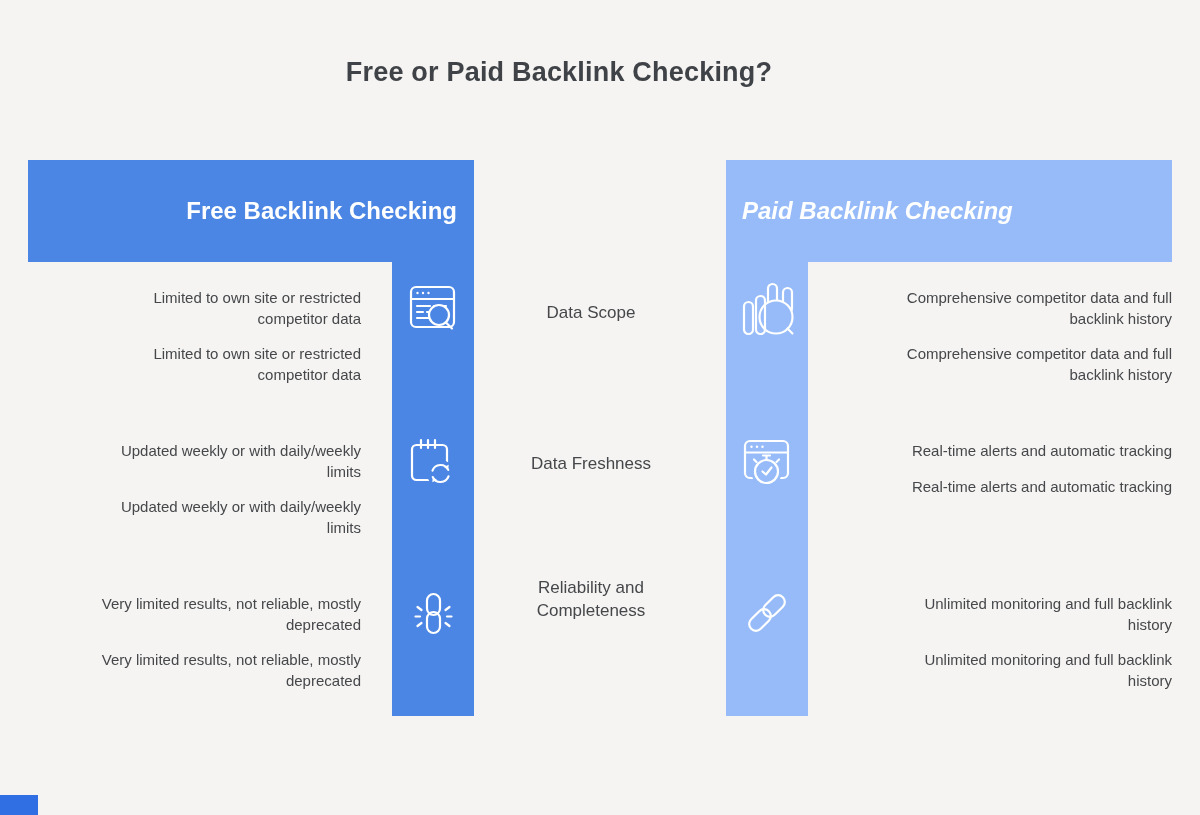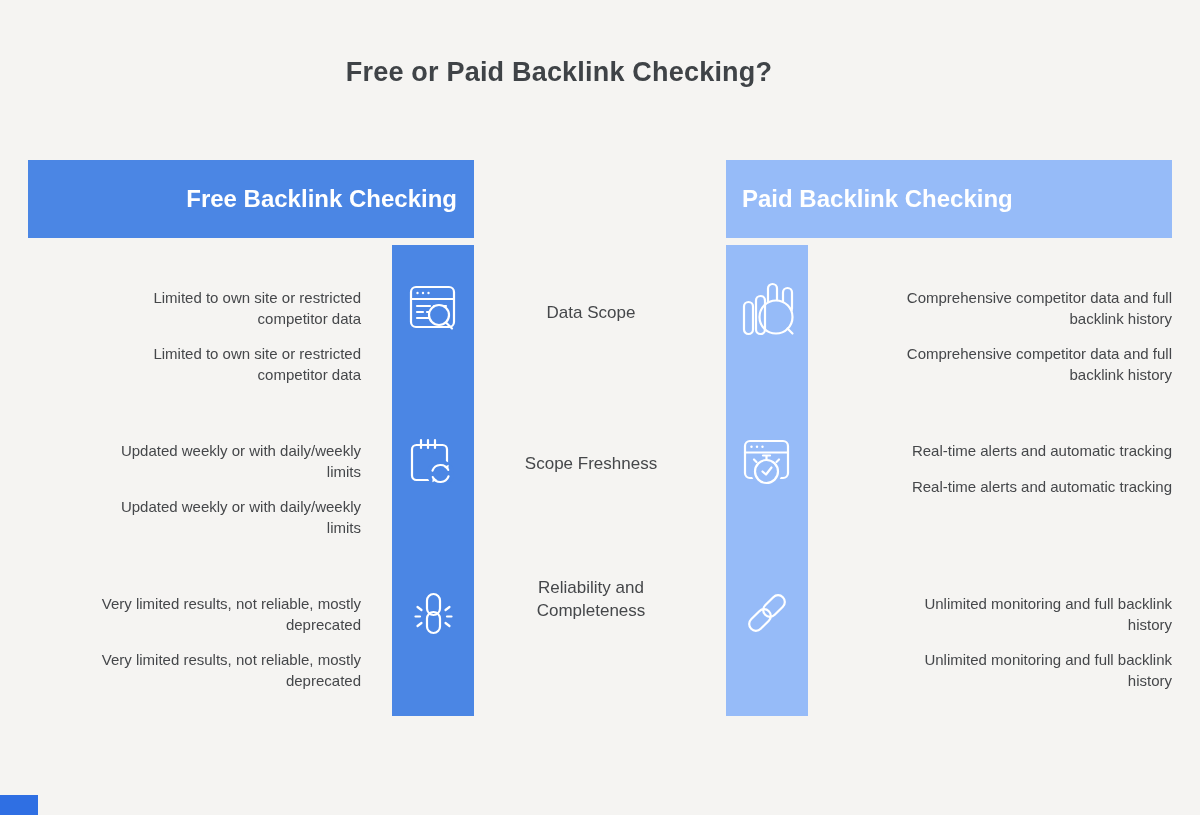--- a/index.html
+++ b/index.html
@@ -7,26 +7,26 @@
     width:1200px; height:815px; position:relative; overflow:hidden;
     background:var(--background, #f5f4f2);
     font-family:"Liberation Sans", sans-serif;
   }
   .title {
     position:absolute; top:57px; left:0; width:1118px; text-align:center;
     font-size:27px; font-weight:bold; color:var(--title-text,#3f4347);
     letter-spacing:0.2px;
   }
   .hdr {
-    position:absolute; top:160px; width:446px; height:78px; box-sizing:border-box;
+    position:absolute; top:160px; width:446px; height:102px; box-sizing:border-box;
     display:flex; align-items:center; color:var(--header-text,#fff);
     font-size:24px; font-weight:bold;
   }
   .hdr.free { left:28px;  background:var(--free-blue,#4b86e4); justify-content:flex-end; padding-right:17px; }
-  .hdr.paid { left:726px; background:var(--paid-blue,#96bbf8); justify-content:flex-start; padding-left:16px; }
+  .hdr.paid { left:726px; background:var(--paid-blue,#96bbf8); justify-content:flex-start; padding-left:16px;font-style:italic; }
   .bar { position:absolute; top:245px; width:82px; height:471px; }
   .bar.free { left:392px; background:var(--free-blue,#4b86e4); --col:var(--free-blue,#4b86e4); }
   .bar.paid { left:726px; background:var(--paid-blue,#96bbf8); --col:var(--paid-blue,#96bbf8); }
   .icon { position:absolute; left:13px; width:56px; height:56px; }
   .icon svg { display:block; width:100%; height:100%; overflow:visible; }
   .icon svg * {
     stroke:#fff; stroke-width:2.2; fill:none;
     stroke-linecap:round; stroke-linejoin:round;
   }
   .icon svg .fillcol  { fill:var(--col); }
@@ -142,21 +142,21 @@
 <div class="item free" style="top:440px">Updated weekly or with daily/weekly
 limits</div>
 <div class="item free" style="top:496px">Updated weekly or with daily/weekly
 limits</div>
 <div class="item free" style="top:593px">Very limited results, not reliable, mostly
 deprecated</div>
 <div class="item free" style="top:649px">Very limited results, not reliable, mostly
 deprecated</div>
 
 <div class="cat" style="top:301px">Data Scope</div>
-<div class="cat" style="top:452px">Scope Freshness</div>
+<div class="cat" style="top:452px">Data Freshness</div>
 <div class="cat" style="top:576px">Reliability and
 Completeness</div>
 
 <div class="item paid" style="top:287px">Comprehensive competitor data and full
 backlink history</div>
 <div class="item paid" style="top:343px">Comprehensive competitor data and full
 backlink history</div>
 <div class="item paid" style="top:440px">Real-time alerts and automatic tracking</div>
 <div class="item paid" style="top:476px">Real-time alerts and automatic tracking</div>
 <div class="item paid" style="top:593px">Unlimited monitoring and full backlink

